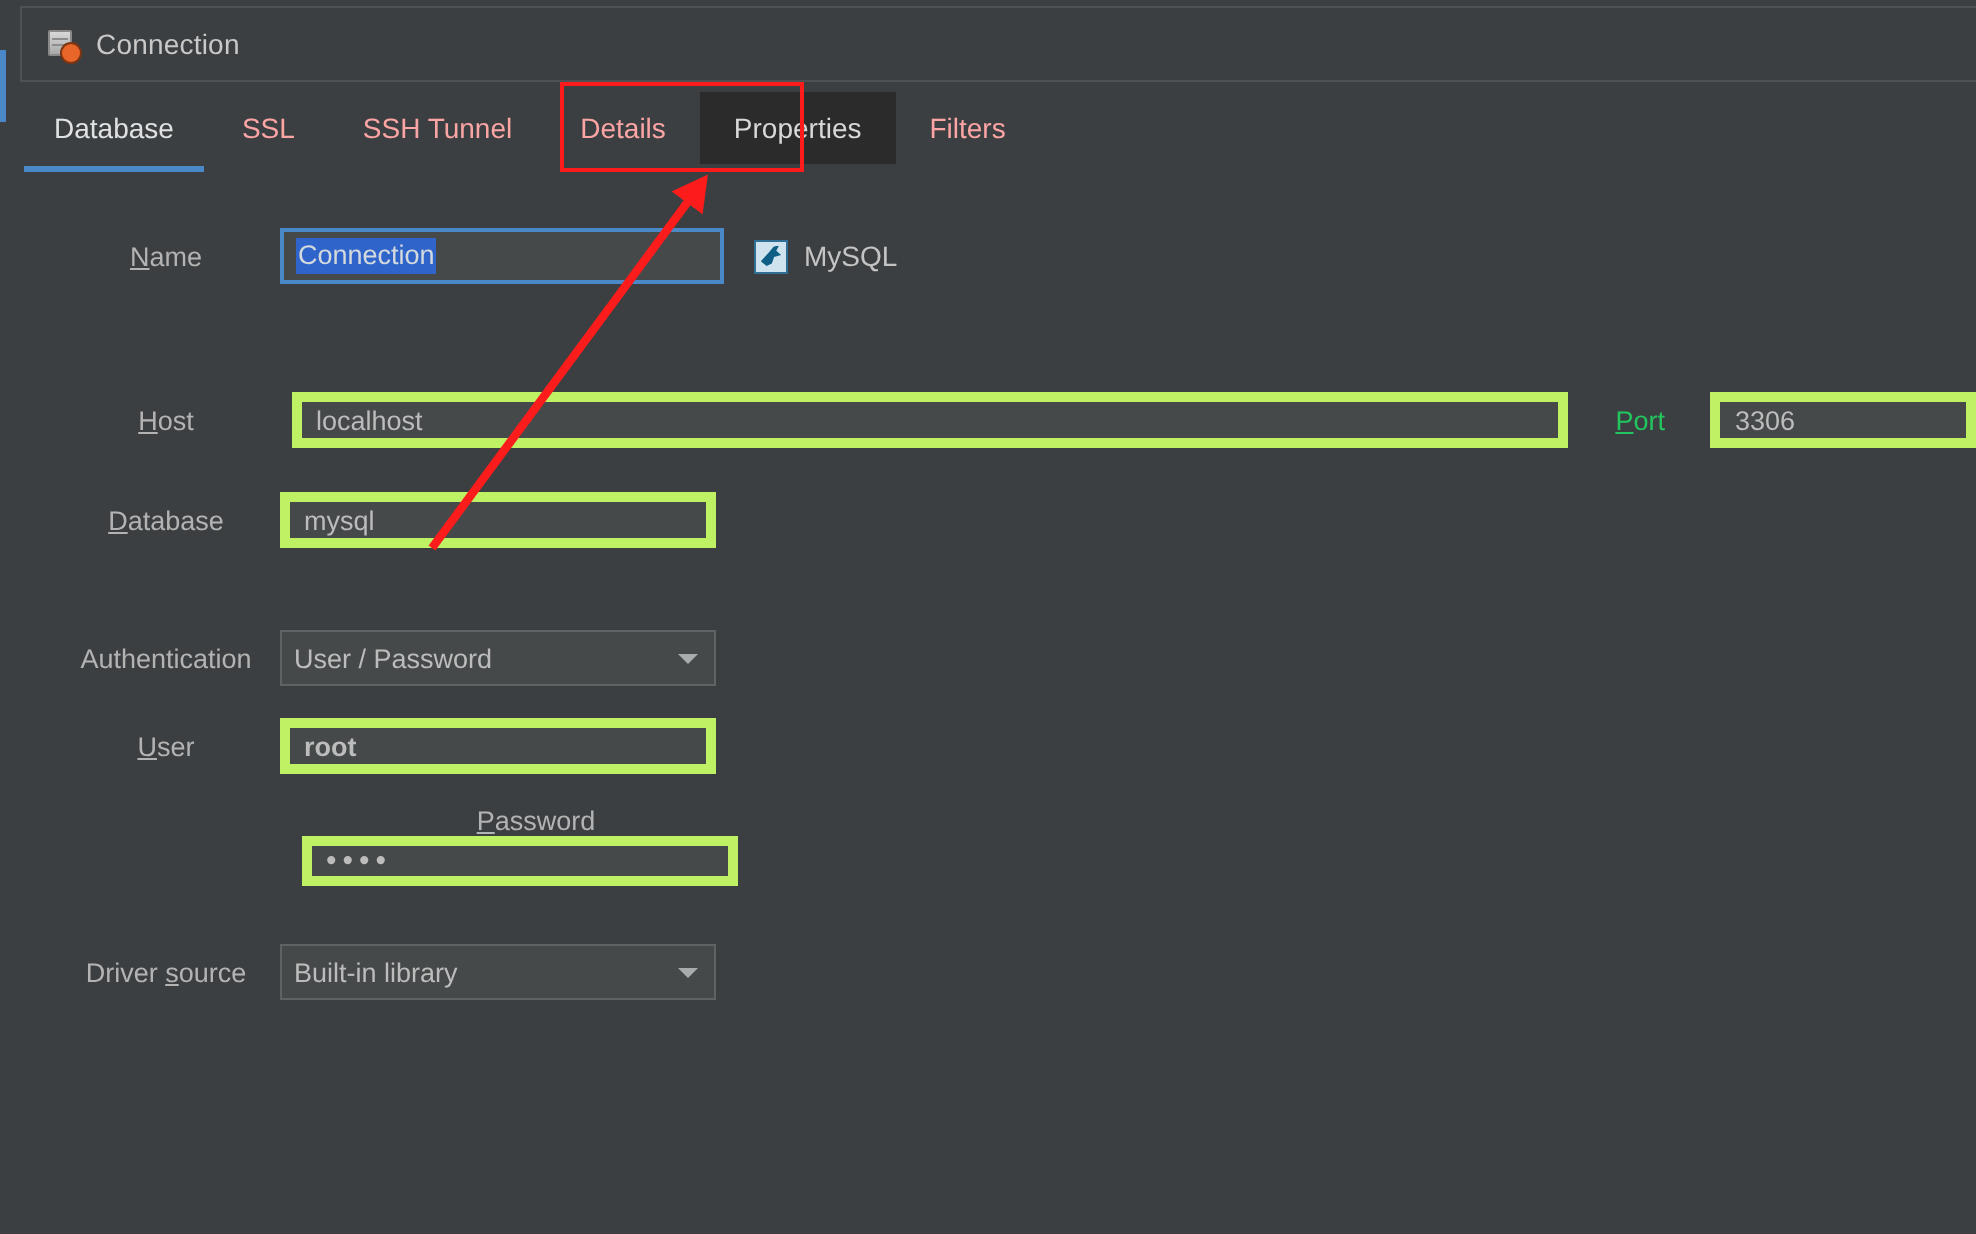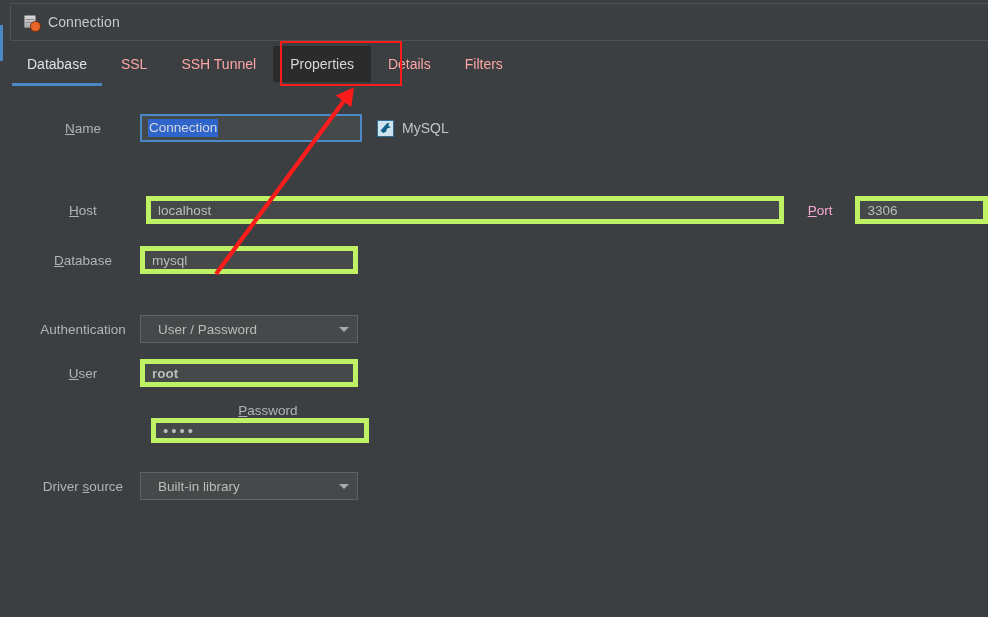--- a/index.html
+++ b/index.html
@@ -186,21 +186,21 @@
     padding: 1px 1px 2px 1px;
   }
   .combo {
     height: 28px;
     background: #45494a;
     border: 1px solid #5e6364;
     box-sizing: border-box;
     display: flex;
     align-items: center;
     justify-content: space-between;
-    padding: 0 8px 0 17px;
+    padding: 0 8px 0 6px;
     font-size: 13.5px;
     color: #bcbcbc;
   }
   .caret {
     width: 0; height: 0;
     border-left: 5px solid transparent;
     border-right: 5px solid transparent;
     border-top: 5px solid #a7adae;
     margin-left: 8px;
   }
@@ -250,22 +250,22 @@
     <span class="line l2"></span>
     <span class="badge"></span>
   </span>
   <span class="title-text">Connection</span>
 </div>
 
 <div id="tabbar">
   <div class="tab active">Database</div>
   <div class="tab">SSL</div>
   <div class="tab">SSH Tunnel</div>
+  <div class="tab">Details</div>
   <div class="tab hover">Properties</div>
-  <div class="tab">Details</div>
   <div class="tab">Filters</div>
 </div>
 
 <div id="form">
 
   <div class="row" style="left:0; top:28px; width:500px;">
     <div class="lbl"><u>N</u><span>ame</span></div>
     <div class="field focused" style="width:222px;">
       <span class="sel-text">Connection</span>
     </div>
@@ -275,21 +275,21 @@
         </span>
       <span class="mysql-label">MySQL</span>
     </div>
   </div>
 
 
   <div class="row" style="left:0; top:110px; right:0;gap:6px;">
     <div class="lbl"><u>H</u><span>ost</span></div>
     <div class="field" style="width:680px;">localhost</div>
     <div style="width:12px;flex:0 0 auto;"></div>
-    <div style="font-size:13.5px;color:#f9a8d4;flex:0 0 auto;"><u>P</u><span>ort</span></div>
+    <div style="font-size:13.5px;color:#22c55e;flex:0 0 auto;"><u>P</u><span>ort</span></div>
     <div style="width:11px;flex:0 0 auto;"></div>
     <div class="field" style="width:140px;">3306</div>
   </div>
 
   <div class="row" style="left:0; top:160px; width:500px;">
     <div class="lbl"><u>D</u><span>atabase</span></div>
     <div class="field" style="width:218px;">mysql</div>
   </div>
 
   <div class="row" style="left:0; top:229px; width:500px;">

